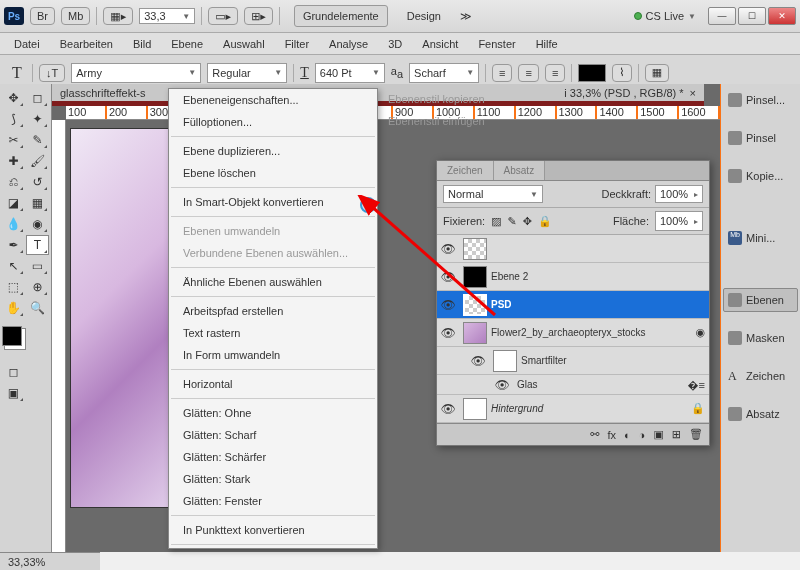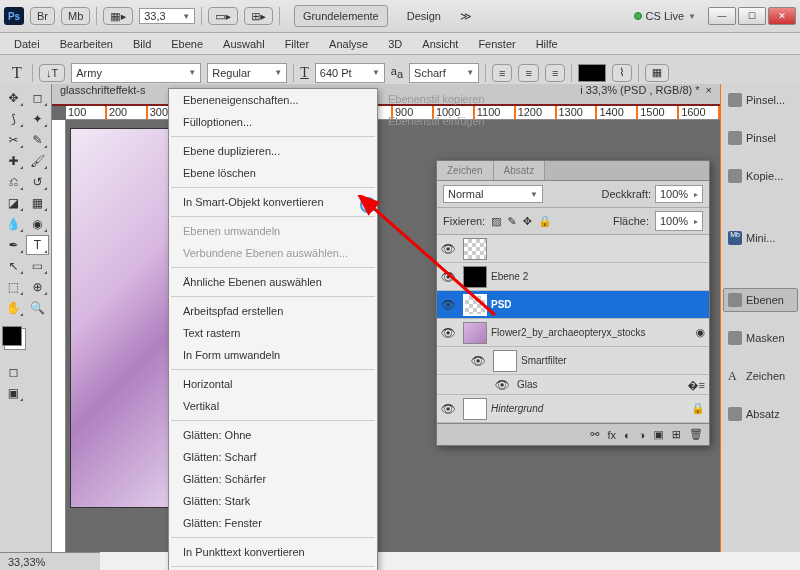--- a/index.html
+++ b/index.html
@@ -26,21 +26,21 @@
 .dd{background:#fff;border:1px solid #999;height:20px;display:flex;align-items:center;padding:0 4px;justify-content:space-between}
 .dd .chev{margin-left:4px}
 .underT{text-decoration:underline;font-family:serif;font-size:14px}
 .main{position:absolute;top:84px;left:0;right:0;bottom:18px;display:flex;background:#6a6a6a}
 .tools{width:52px;background:#d4d4d4;border-right:1px solid #888;display:flex;flex-direction:column;padding:4px 2px;gap:1px}
 .tools-row{display:flex;gap:1px}
 .tool{width:23px;height:20px;background:#d4d4d4;border:1px solid transparent;display:flex;align-items:center;justify-content:center;font-size:12px;position:relative}
 .tool.sel{background:#fff;border-color:#888}
 .tool .tr{position:absolute;right:1px;bottom:1px;width:0;height:0;border-right:3px solid #555;border-top:3px solid transparent}
 .canvas-area{flex:1;position:relative;background:#6a6a6a;overflow:hidden}
-.doctab{position:absolute;top:0;left:0;right:0;height:22px;background:#c8c8c8;border-bottom:2px solid #7f1d1d;display:flex;padding:0 8px;font-size:10px}
+.doctab{position:absolute;top:0;left:0;right:16px;height:22px;background:#c8c8c8;border-bottom:5px solid #7f1d1d;display:flex;align-items:center;padding:0 8px;font-size:10px}
 .ruler-h{position:absolute;top:22px;left:14px;right:0;height:14px;background:#fff;border-bottom:1px solid #888;display:flex;font-size:8px;overflow:hidden}
 .ruler-h span{width:48px;border-right:2px solid #f97316;padding-left:2px}
 .ruler-v{position:absolute;top:36px;left:0;width:14px;bottom:0;background:#fff;border-right:1px solid #888}
 .canvas{position:absolute;top:44px;left:18px;width:130px;height:380px;background:linear-gradient(135deg,#f0e8f5,#d8b8e0 40%,#b080c0 60%,#e8d8f0);border:1px solid #333}
 .ctx-menu{position:absolute;top:88px;left:168px;width:210px;background:#f4f4f4;border:1px solid #888;box-shadow:2px 2px 6px rgba(0,0,0,.3);z-index:50}
 .ctx-item{padding:5px 14px;cursor:default}
 .ctx-item.disabled{color:#999}
 .ctx-sep{height:1px;background:#ccc;margin:3px 2px}
 .ctx2{position:absolute;top:88px;left:378px;width:150px;z-index:51}
 .ctx2 .ctx-item{color:#999;padding:5px 10px}
@@ -290,21 +290,20 @@
   <div class="ctx-item disabled">Ebenen umwandeln</div>
   <div class="ctx-item disabled">Verbundene Ebenen auswählen...</div>
   <div class="ctx-sep"></div>
   <div class="ctx-item">Ähnliche Ebenen auswählen</div>
   <div class="ctx-sep"></div>
   <div class="ctx-item">Arbeitspfad erstellen</div>
   <div class="ctx-item">Text rastern</div>
   <div class="ctx-item">In Form umwandeln</div>
   <div class="ctx-sep"></div>
   <div class="ctx-item">Horizontal</div>
-  <div class="ctx-item">Vertikal</div>
   <div class="ctx-sep"></div>
   <div class="ctx-item">Glätten: Ohne</div>
   <div class="ctx-item">Glätten: Scharf</div>
   <div class="ctx-item">Glätten: Schärfer</div>
   <div class="ctx-item">Glätten: Stark</div>
   <div class="ctx-item">Glätten: Fenster</div>
   <div class="ctx-sep"></div>
   <div class="ctx-item">In Punkttext konvertieren</div>
   <div class="ctx-sep"></div>
 

